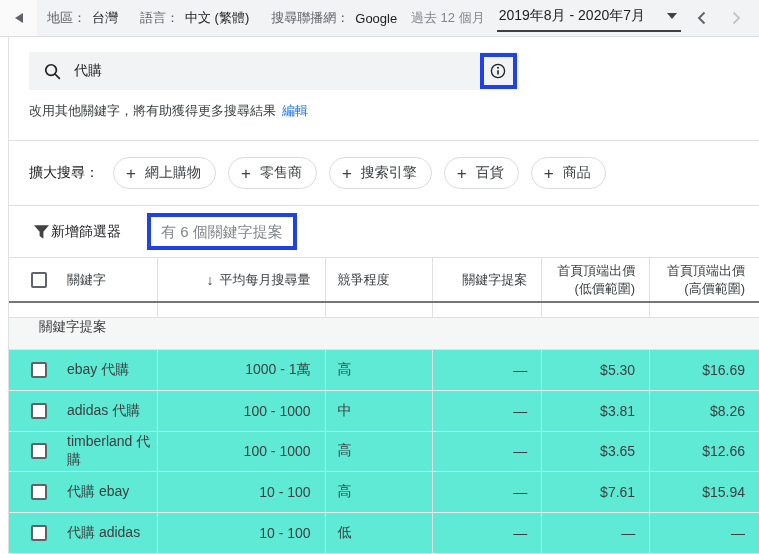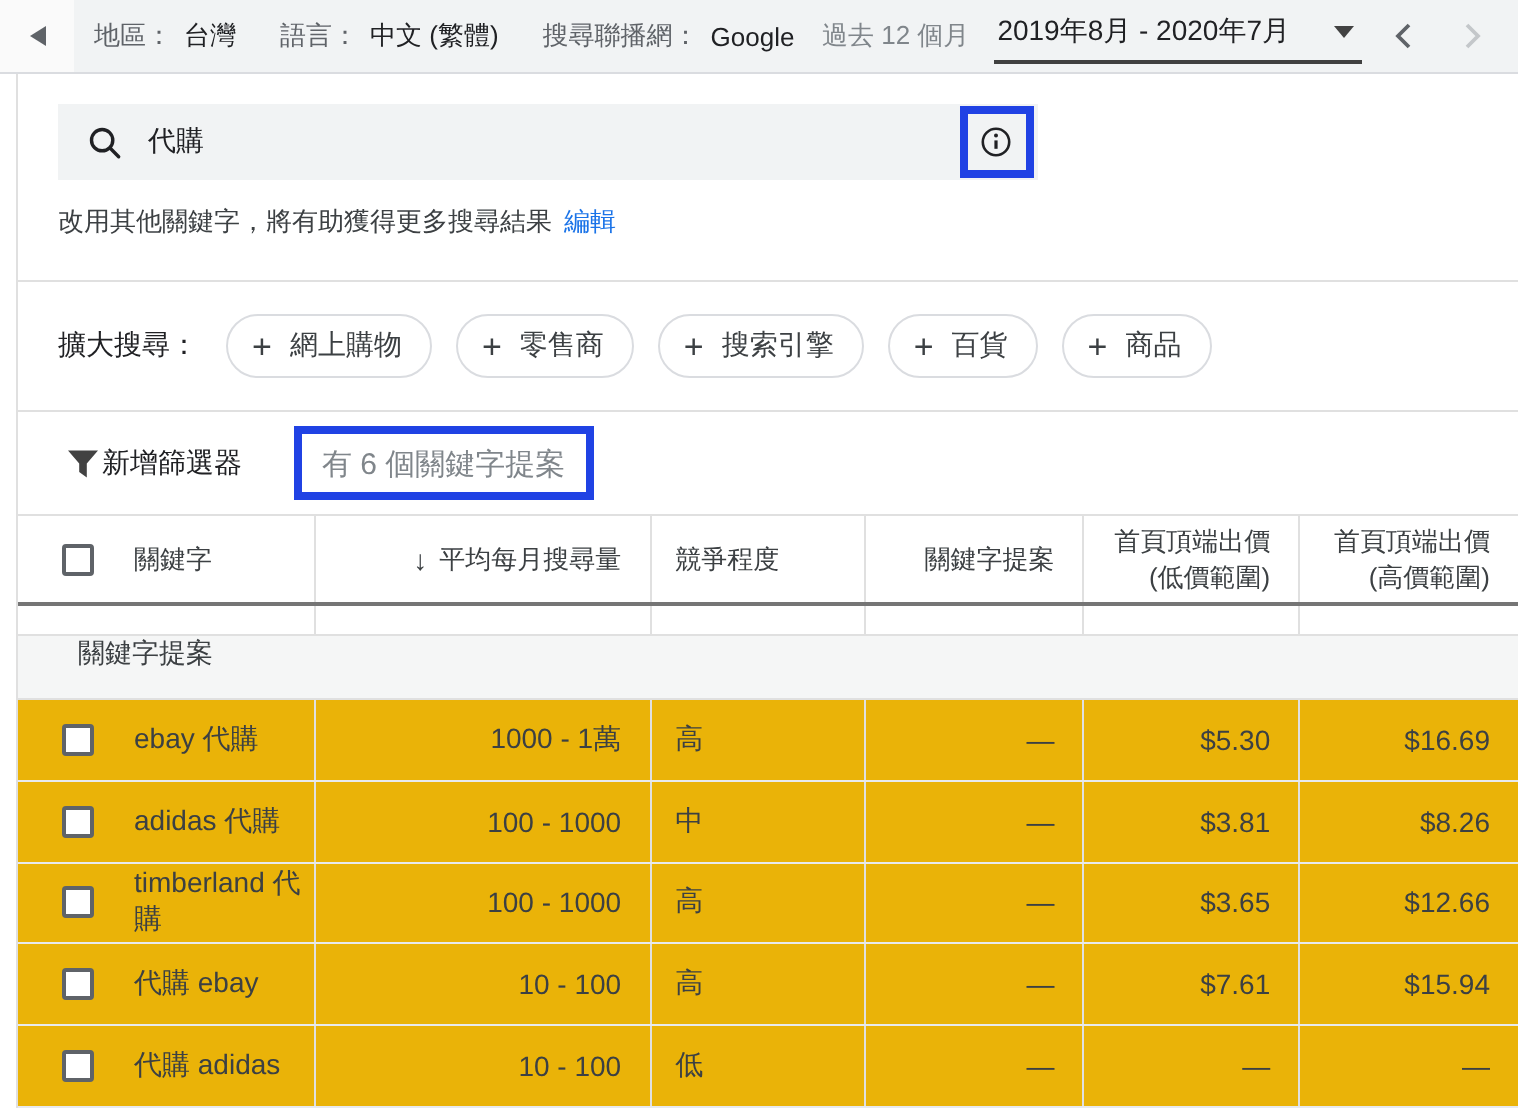--- a/index.html
+++ b/index.html
@@ -142,21 +142,21 @@
     border-top: 1px solid #e0e0e0;
     border-bottom: 1px solid #e0e0e0;
     display: flex; 
     padding-left: 30px;
     font-size: 13.5px; color: #3c4043;
   }
   .trow {
     display: flex; height: 41px;
     border-bottom: 1px solid #e8eaed;
     font-size: 14px; color: #3c4043;
-    background: #eab308;
+    background: #5eead4;
   }
   .bottom-strip { flex: 1; background: #f1f3f4; }
 </style>
 </head>
 <body>
 
 <div class="page">
 
   <div class="topbar">
     <div class="back-btn">

